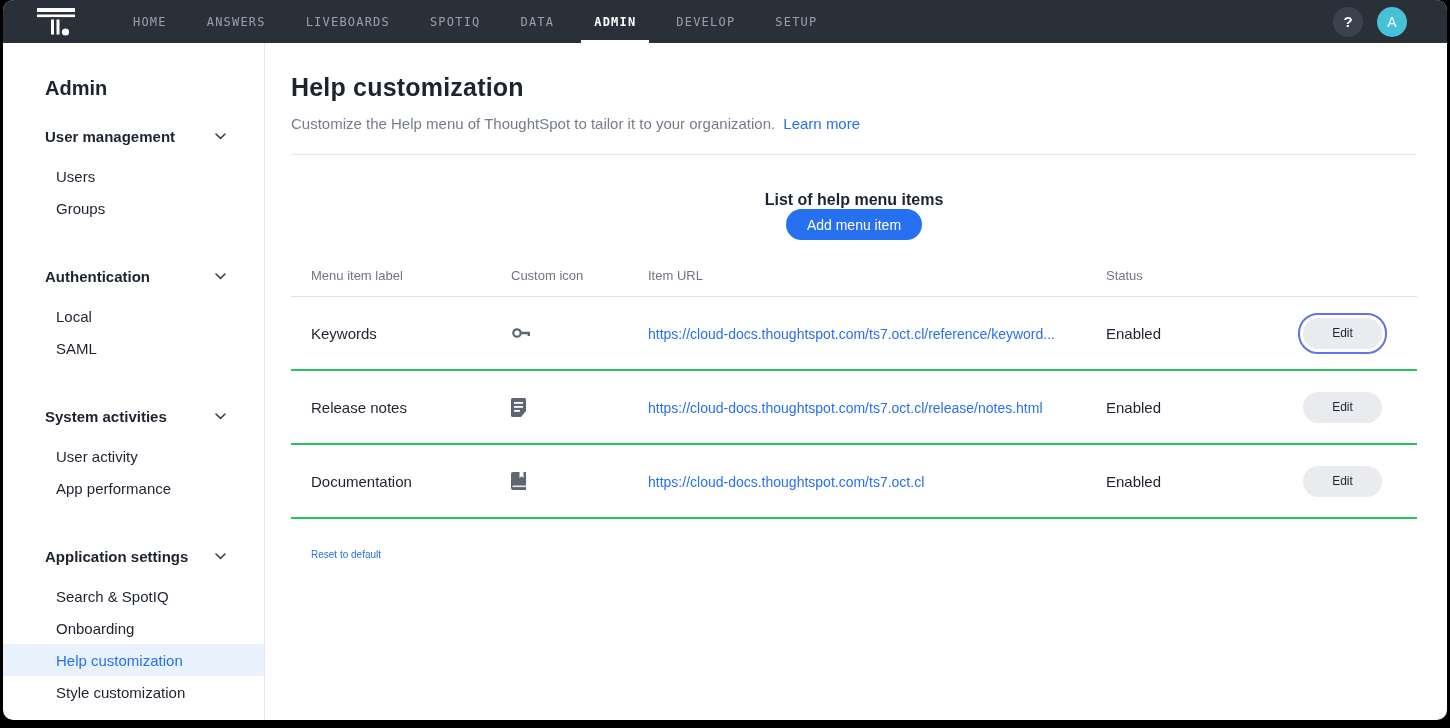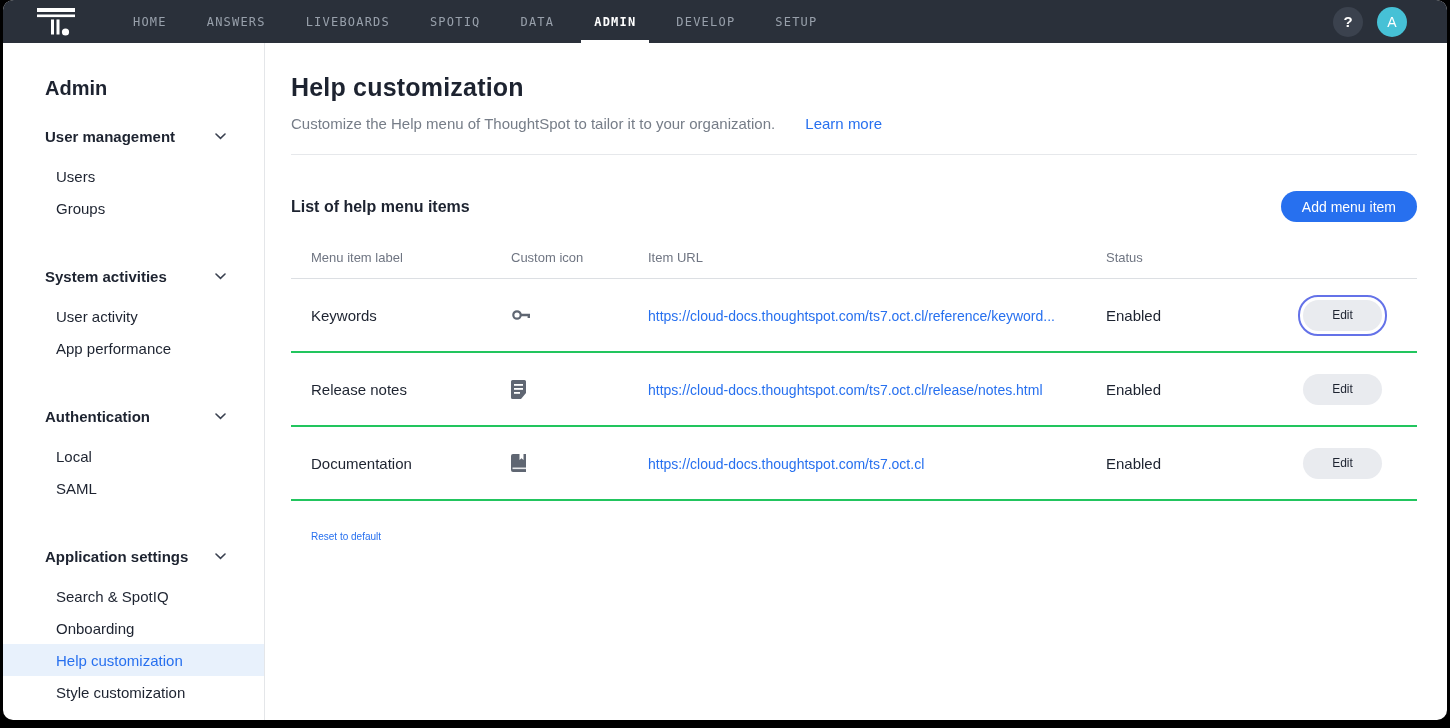--- a/index.html
+++ b/index.html
@@ -34,24 +34,24 @@
   .side-header { display:flex; align-items:center; height:32px; padding-left:42px; font-weight:700; font-size:15px; cursor:pointer; }
   .side-header .chev { margin-left:auto; margin-right:38px; display:flex; }
   .side-items { margin-top:8px; }
   .side-item { height:32px; display:flex; align-items:center; padding-left:53px; font-size:15px; cursor:pointer; }
   .side-item.selected { background:#E8F1FC; color:#2770EF; }
 
   
   .main { flex:1; padding:0 30px 0 26px; box-sizing:border-box; overflow:hidden; color:#1D2330; }
   .page-title { margin-top:30px; font-size:25px; font-weight:700; letter-spacing:.2px; }
   .page-sub { margin-top:13px; font-size:15px; color:#767D88; }
-  .learn-link { color:#2770EF; margin-left:26px; text-decoration:none; cursor:pointer; }
+  .learn-link { color:#2770EF; margin-left:4px; text-decoration:none; cursor:pointer; }
   .top-divider { border:none; border-top:1px solid #E6E8EB; margin:22px 0 0 0; }
 
-  .list-head { display:flex; align-items:center; justify-content:space-between; margin-top:36px; }
+  .list-head { display:flex; align-items:center; justify-content:space-between; margin-top:36px;flex-direction:column; }
   .list-title { font-size:16px; font-weight:700; }
   .add-btn { background:#2770EF; color:#fff; border:none; border-radius:16px; height:31px; padding:0 21px; font-size:14px; font-family:inherit; cursor:pointer; }
 
   .table { margin-top:28px; }
   .thead, .trow { display:grid; grid-template-columns:200px 137px 458px 180px 1fr; padding-left:20px; }
   .thead { font-size:13px; color:#6F7582; padding-bottom:13px; border-bottom:1px solid #DCDFE3; }
   .trow { align-items:center; height:72px; border-bottom:2px solid #22c55e; font-size:15px; }
   .cell-icon { display:flex; align-items:center; }
   .url-link { color:#2770EF; text-decoration:none; font-size:14px; cursor:pointer; }
   .cell-action { justify-self:end; }
@@ -108,45 +108,45 @@
             </span>
           </div>
           <div class="side-items">
             <div class="side-item">Users</div>
             <div class="side-item">Groups</div>
           </div>
         </div>
 
         <div class="side-section">
           <div class="side-header">
+            <span>Authentication</span>
+            <span class="chev">
+              <svg width="11" height="7" viewBox="0 0 11 7">
+                  <polyline points="1,1 5.5,5.3 10,1" fill="none" stroke="#3A4150" stroke-width="1.6" stroke-linecap="round"></polyline>
+                </svg>
+            </span>
+          </div>
+          <div class="side-items">
+            <div class="side-item">Local</div>
+            <div class="side-item">SAML</div>
+          </div>
+        </div>
+
+        <div class="side-section">
+          <div class="side-header">
             <span>System activities</span>
             <span class="chev">
               <svg width="11" height="7" viewBox="0 0 11 7">
                   <polyline points="1,1 5.5,5.3 10,1" fill="none" stroke="#3A4150" stroke-width="1.6" stroke-linecap="round"></polyline>
                 </svg>
             </span>
           </div>
           <div class="side-items">
             <div class="side-item">User activity</div>
             <div class="side-item">App performance</div>
-          </div>
-        </div>
-
-        <div class="side-section">
-          <div class="side-header">
-            <span>Authentication</span>
-            <span class="chev">
-              <svg width="11" height="7" viewBox="0 0 11 7">
-                  <polyline points="1,1 5.5,5.3 10,1" fill="none" stroke="#3A4150" stroke-width="1.6" stroke-linecap="round"></polyline>
-                </svg>
-            </span>
-          </div>
-          <div class="side-items">
-            <div class="side-item">Local</div>
-            <div class="side-item">SAML</div>
           </div>
         </div>
 
         <div class="side-section">
           <div class="side-header">
             <span>Application settings</span>
             <span class="chev">
               <svg width="11" height="7" viewBox="0 0 11 7">
                   <polyline points="1,1 5.5,5.3 10,1" fill="none" stroke="#3A4150" stroke-width="1.6" stroke-linecap="round"></polyline>
                 </svg>

